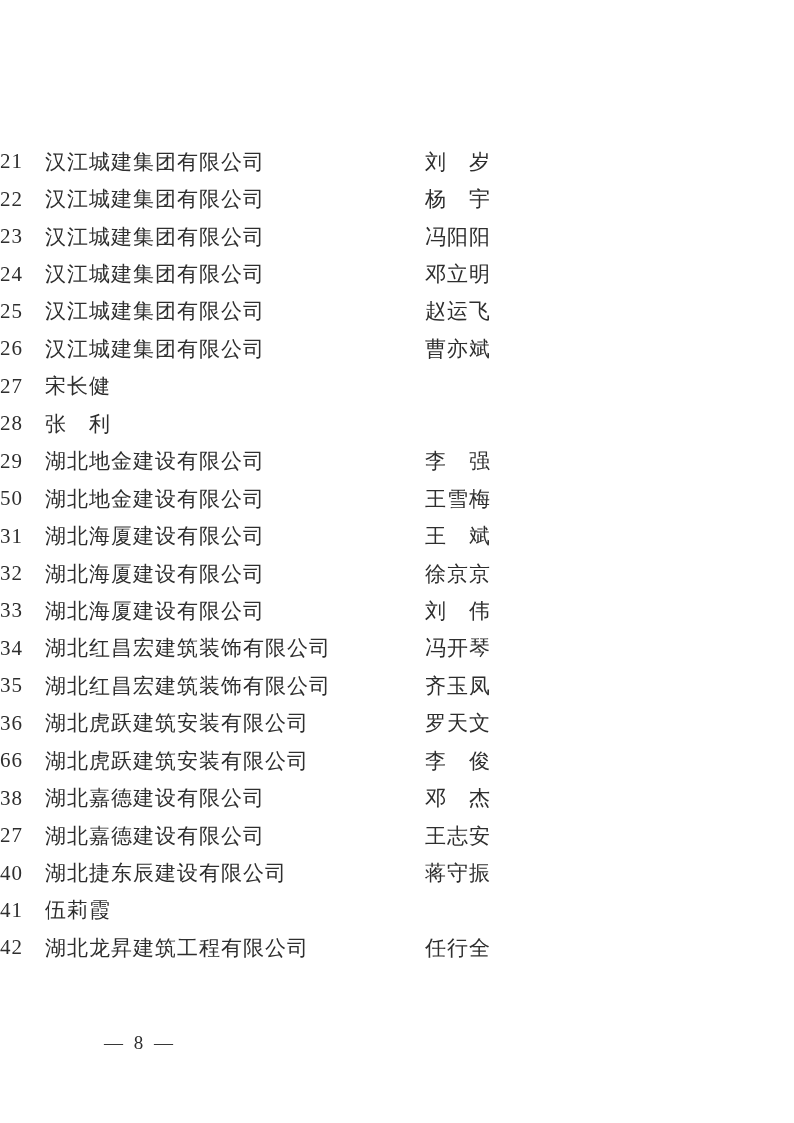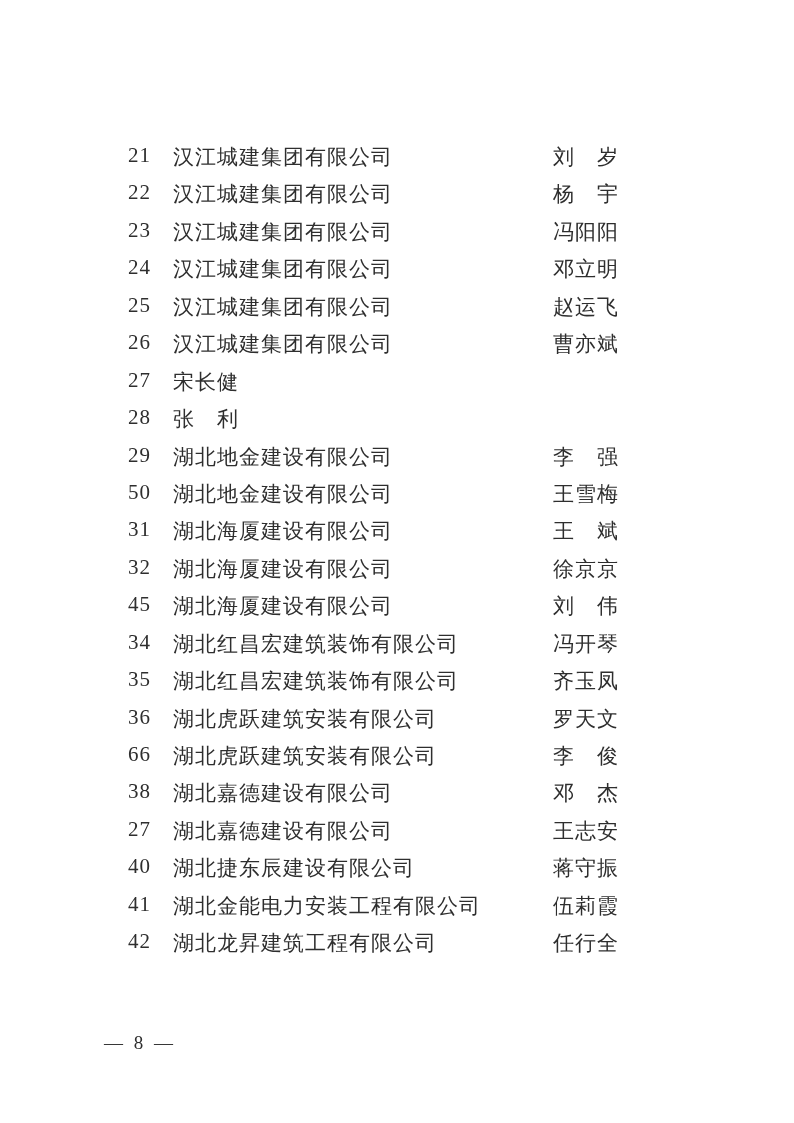--- a/index.html
+++ b/index.html
@@ -14,22 +14,21 @@
   }
   .list {
     position: absolute;
     top: 143px;
     left: 0;
     width: 100%;
   }
   .row {
     height: 37.45px;
     display: flex;
-    align-items: flex-start;
-    padding-left: 128px;
+    align-items: center;
     box-sizing: border-box;
     font-size: 21px;
   }
   .num {
     flex: none;
     width: 45px;
     letter-spacing: 1px;
     font-size: 21px;
   }
   .company {
@@ -109,21 +108,21 @@
         <span class="num">31</span>
         <span class="company">湖北海厦建设有限公司</span>
         <span class="pname">王　斌</span>
       </div>
       <div class="row">
         <span class="num">32</span>
         <span class="company">湖北海厦建设有限公司</span>
         <span class="pname">徐京京</span>
       </div>
       <div class="row">
-        <span class="num">45</span>
+        <span class="num">33</span>
         <span class="company">湖北海厦建设有限公司</span>
         <span class="pname">刘　伟</span>
       </div>
       <div class="row">
         <span class="num">34</span>
         <span class="company">湖北红昌宏建筑装饰有限公司</span>
         <span class="pname">冯开琴</span>
       </div>
       <div class="row">
         <span class="num">35</span>
@@ -150,21 +149,20 @@
         <span class="company">湖北嘉德建设有限公司</span>
         <span class="pname">王志安</span>
       </div>
       <div class="row">
         <span class="num">40</span>
         <span class="company">湖北捷东辰建设有限公司</span>
         <span class="pname">蒋守振</span>
       </div>
       <div class="row">
         <span class="num">41</span>
-        <span class="company">湖北金能电力安装工程有限公司</span>
         <span class="pname">伍莉霞</span>
       </div>
       <div class="row">
         <span class="num">42</span>
         <span class="company">湖北龙昇建筑工程有限公司</span>
         <span class="pname">任行全</span>
       </div>
     </div>
   <div class="footer">— 8 —</div>
 </div>

